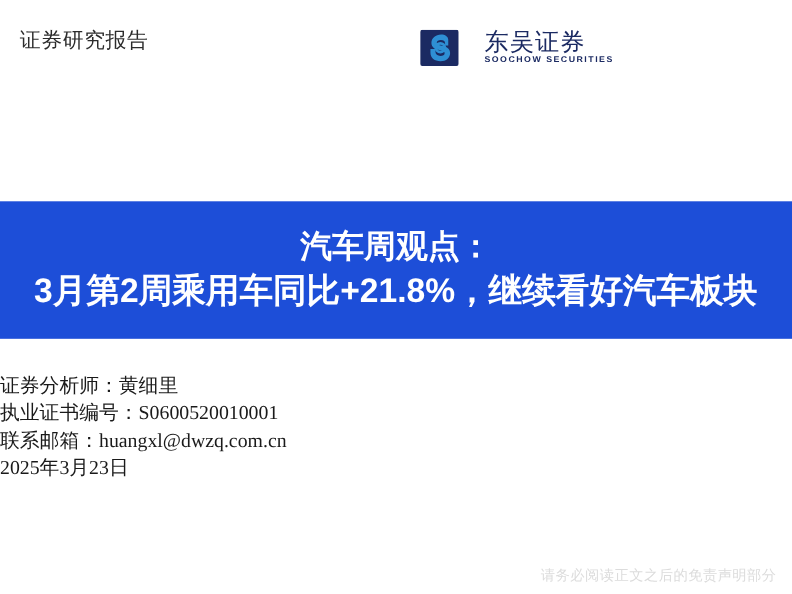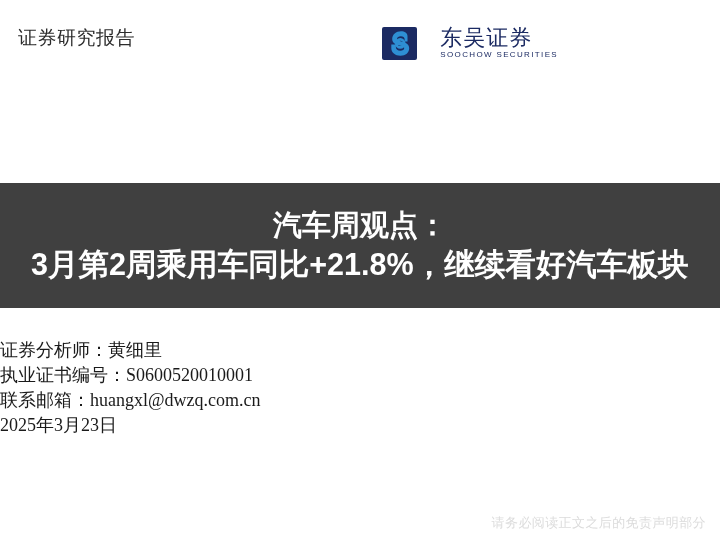--- a/index.html
+++ b/index.html
@@ -62,33 +62,33 @@
     letter-spacing: 1px;
     font-weight: 500;
     white-space: nowrap;
   }
   .logo-en {
     font-size: 8px;
     line-height: 10px;
     color: #1b2a62;
     letter-spacing: 1.35px;
     white-space: nowrap;
-    font-weight: normal;
+    font-weight: bold;
     transform: scaleY(0.95);
     transform-origin: left top;
   }
 
   
   .banner {
     position: absolute;
     left: 0;
     top: 183px;
     width: 720px;
     height: 125px;
-    background: #404040;
+    background: #1d4ed8;
     display: flex;
     flex-direction: column;
     align-items: center;
     justify-content: center;
   }
   .banner-line {
     color: #ffffff;
     font-weight: bold;
     text-align: center;
     white-space: nowrap;

